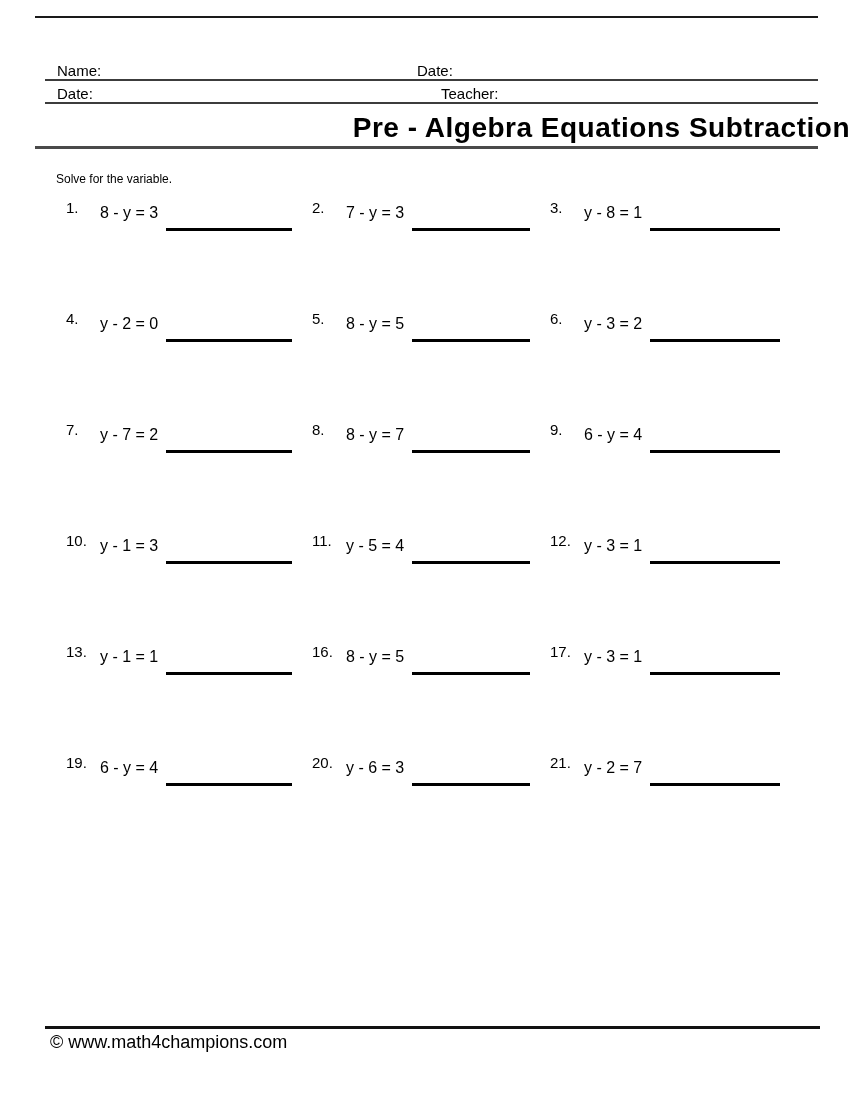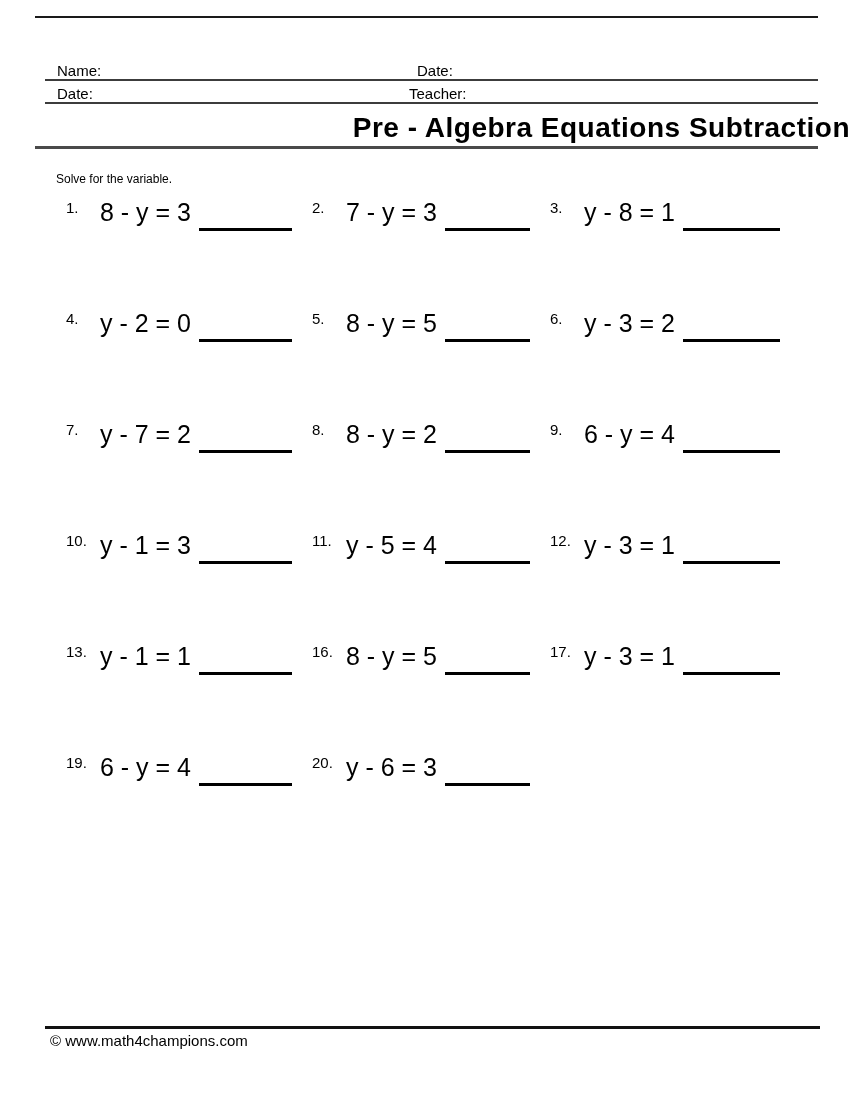--- a/index.html
+++ b/index.html
@@ -14,38 +14,38 @@
   .rule{position:absolute;background:#000;}
   .rule-top{left:35px;top:16px;width:783px;height:2px;background:#1a1a1a;}
   .rule-name{left:45px;top:79px;width:773px;height:2px;background:#3c3c3c;}
   .rule-class{left:45px;top:102px;width:773px;height:2px;background:#3c3c3c;}
   .rule-title{left:35px;top:146px;width:783px;height:3px;background:#4a4a4a;}
   .rule-footer{left:45px;top:1026px;width:775px;height:3px;background:#111111;}
   .hdr-label{position:absolute;font-size:15px;line-height:16px;}
   .lbl-name{left:57px;top:63px;}
   .lbl-date{left:417px;top:63px;}
   .lbl-class{left:57px;top:86px;}
-  .lbl-teacher{left:409px;top:86px;}
+  .lbl-teacher{left:441px;top:86px;}
   .title{
     position:absolute;left:0;top:112px;width:850px;
     text-align:right;font-size:28px;font-weight:bold;letter-spacing:0.5px;
   }
   .instruction{position:absolute;left:56px;top:172px;font-size:12px;}
   .problems{
     position:absolute;left:66px;top:197px;
     display:grid;
     grid-template-columns:226px 218px 230px;
     column-gap:20px;
     grid-auto-rows:111px;
   }
   .problem{display:flex;align-items:flex-start;height:34px;}
   .pnum{flex:0 0 34px;font-size:15px;line-height:15px;padding-top:3px;}
-  .peq{font-size:25px;line-height:31px;white-space:pre;}
+  .peq{font-size:16px;line-height:31px;white-space:pre;}
   .pline{flex:1 1 auto;margin-left:8px;height:31px;border-bottom:3px solid #000;}
-  .footer-credit{position:absolute;left:50px;top:1032px;font-size:15px;}
+  .footer-credit{position:absolute;left:50px;top:1032px;font-size:18px;}
 </style>
 </head>
 <body>
 
 <div class="page">
 
   <div class="rule rule-top"></div>
 
   <span class="hdr-label lbl-name">Name:</span>
   <span class="hdr-label lbl-date">Date:</span>
@@ -91,21 +91,21 @@
         <span class="peq">y - 3 = 2</span>
         <span class="pline"></span>
       </div>
     <div class="problem">
         <span class="pnum">7.</span>
         <span class="peq">y - 7 = 2</span>
         <span class="pline"></span>
       </div>
     <div class="problem">
         <span class="pnum">8.</span>
-        <span class="peq">8 - y = 2</span>
+        <span class="peq">8 - y = 7</span>
         <span class="pline"></span>
       </div>
     <div class="problem">
         <span class="pnum">9.</span>
         <span class="peq">6 - y = 4</span>
         <span class="pline"></span>
       </div>
     <div class="problem">
         <span class="pnum">10.</span>
         <span class="peq">y - 1 = 3</span>
@@ -139,18 +139,23 @@
     <div class="problem">
         <span class="pnum">19.</span>
         <span class="peq">6 - y = 4</span>
         <span class="pline"></span>
       </div>
     <div class="problem">
         <span class="pnum">20.</span>
         <span class="peq">y - 6 = 3</span>
         <span class="pline"></span>
       </div>
+    <div class="problem">
+        <span class="pnum">21.</span>
+        <span class="peq">y - 2 = 7</span>
+        <span class="pline"></span>
+      </div>
   </div>
 
   <div class="rule rule-footer"></div>
   <div class="footer-credit">© www.math4champions.com</div>
 
 </div>
 
 </body></html>

